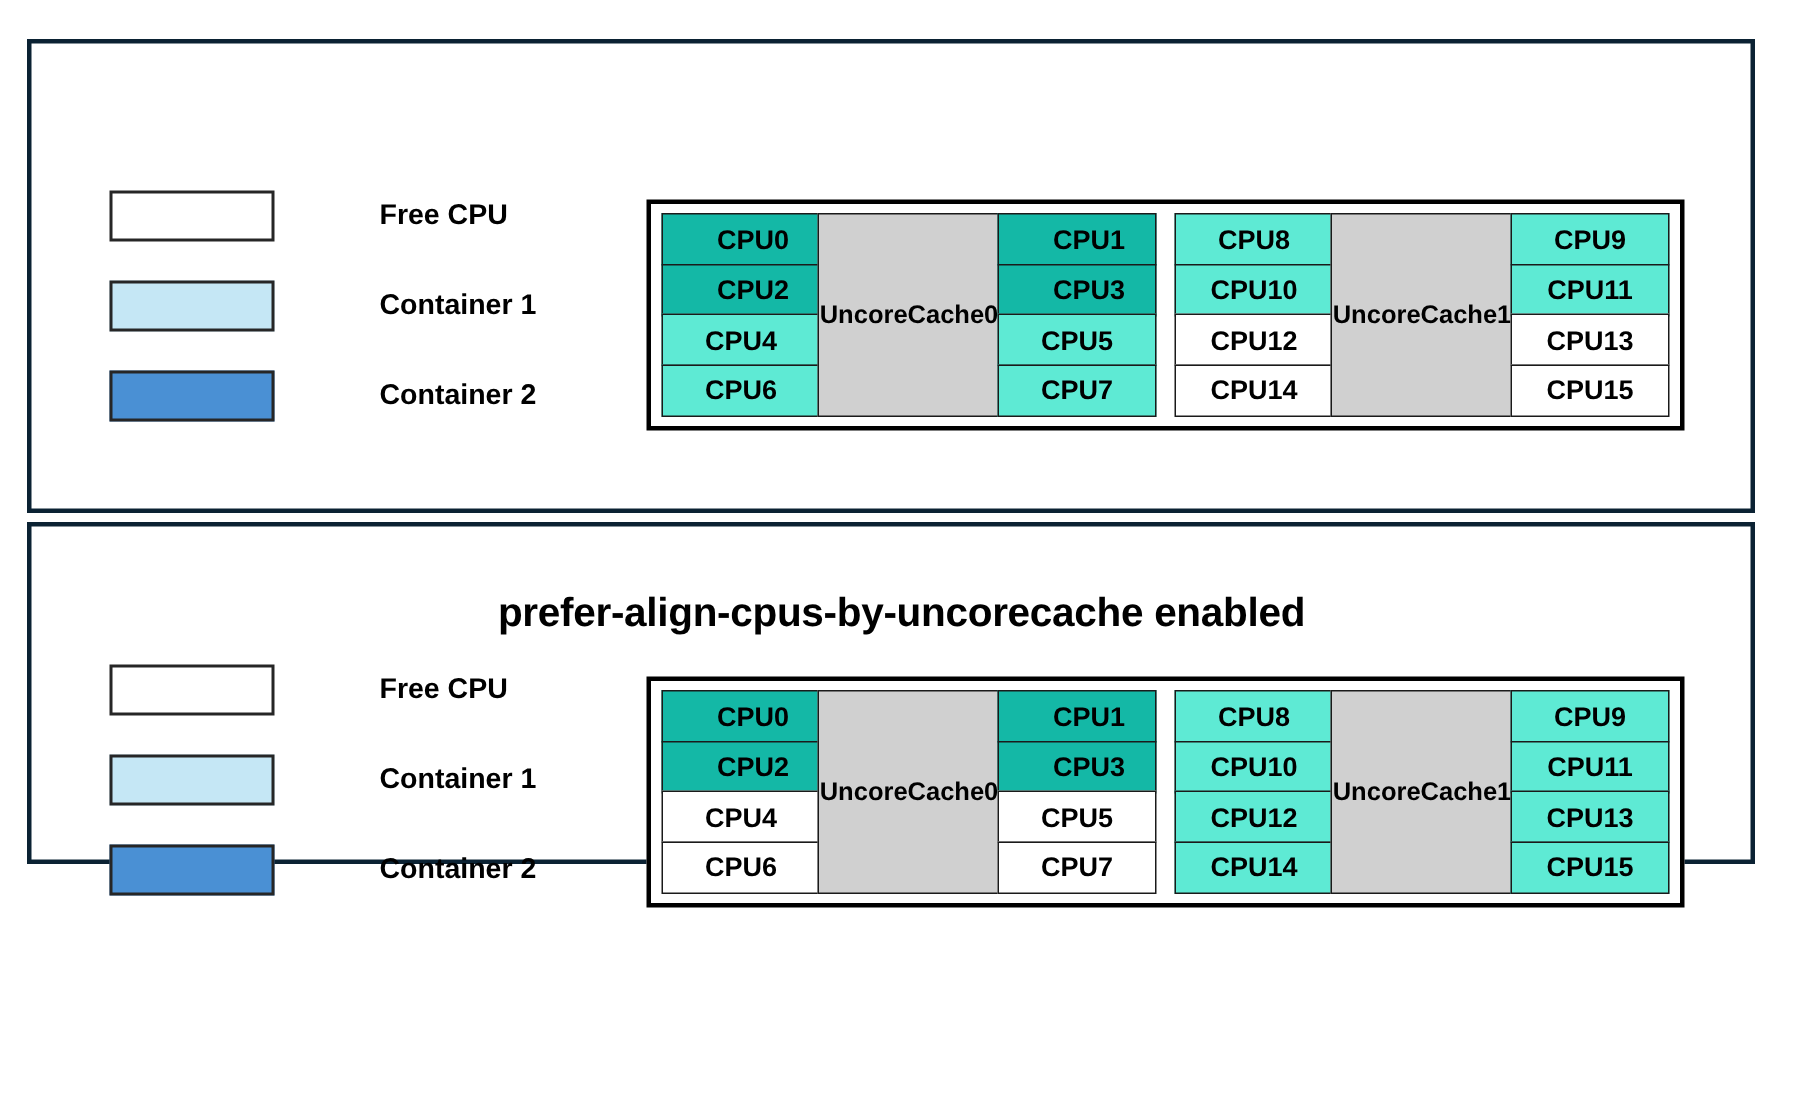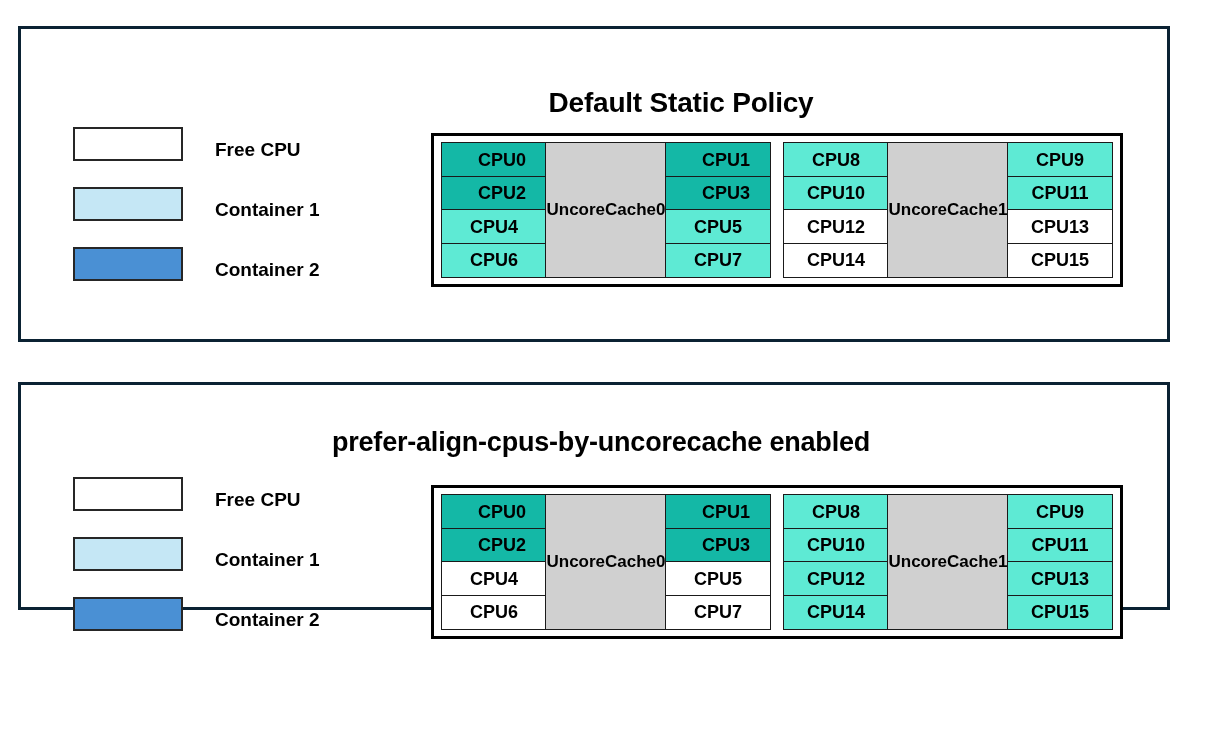--- a/index.html
+++ b/index.html
@@ -16,21 +16,21 @@
   }
 
   
   .panel {
     position: absolute;
     border: 3px solid #0b2233;
     background: #ffffff;
     box-sizing: border-box;
   }
   #panel-top    { left: 18px;  top: 26px;  width: 1152px; height: 316px; }
-  #panel-bottom { left: 18px;  top: 382px; width: 1152px; height: 228px; }
+  #panel-bottom { left: 18px;  top: 348px; width: 1152px; height: 228px; }
 
   
   .panel-title {
     position: absolute;
     text-align: center;
     font-weight: bold;
     color: #000000;
     white-space: nowrap;
     letter-spacing: -0.2px;
   }
@@ -46,23 +46,24 @@
   
   .legend {
     position: absolute;
     left: 52px;
   }
   #panel-top .legend    { top: 98px; }
   #panel-bottom .legend { top: 92px; }
 
   .legend-row {
     display: flex;
-    align-items: flex-end;
+    align-items: center;
     height: 34px;
     margin-bottom: 26px;
+    gap: 38px;
   }
   .legend-swatch {
     width: 110px;
     height: 34px;
     border: 2px solid #262626;
     box-sizing: border-box;
     flex: 0 0 auto;
   }
   .legend-label {
     margin-left: 32px;
@@ -135,21 +136,20 @@
     margin-left: -1.5px;
     margin-right: -1.5px;
   }
   .uncore-line { display: block; }
 </style>
 </head>
 <body>
 
 <div class="panel" id="panel-top">
 
-  <div class="panel-title">Default Static Policy</div>
 
   <div class="legend">
     <div class="legend-row">
       <div class="legend-swatch" style="background:#ffffff"></div>
       <div class="legend-label">Free CPU</div>
     </div>
     <div class="legend-row">
       <div class="legend-swatch" style="background:#c5e7f5"></div>
       <div class="legend-label">Container 1</div>
     </div>

